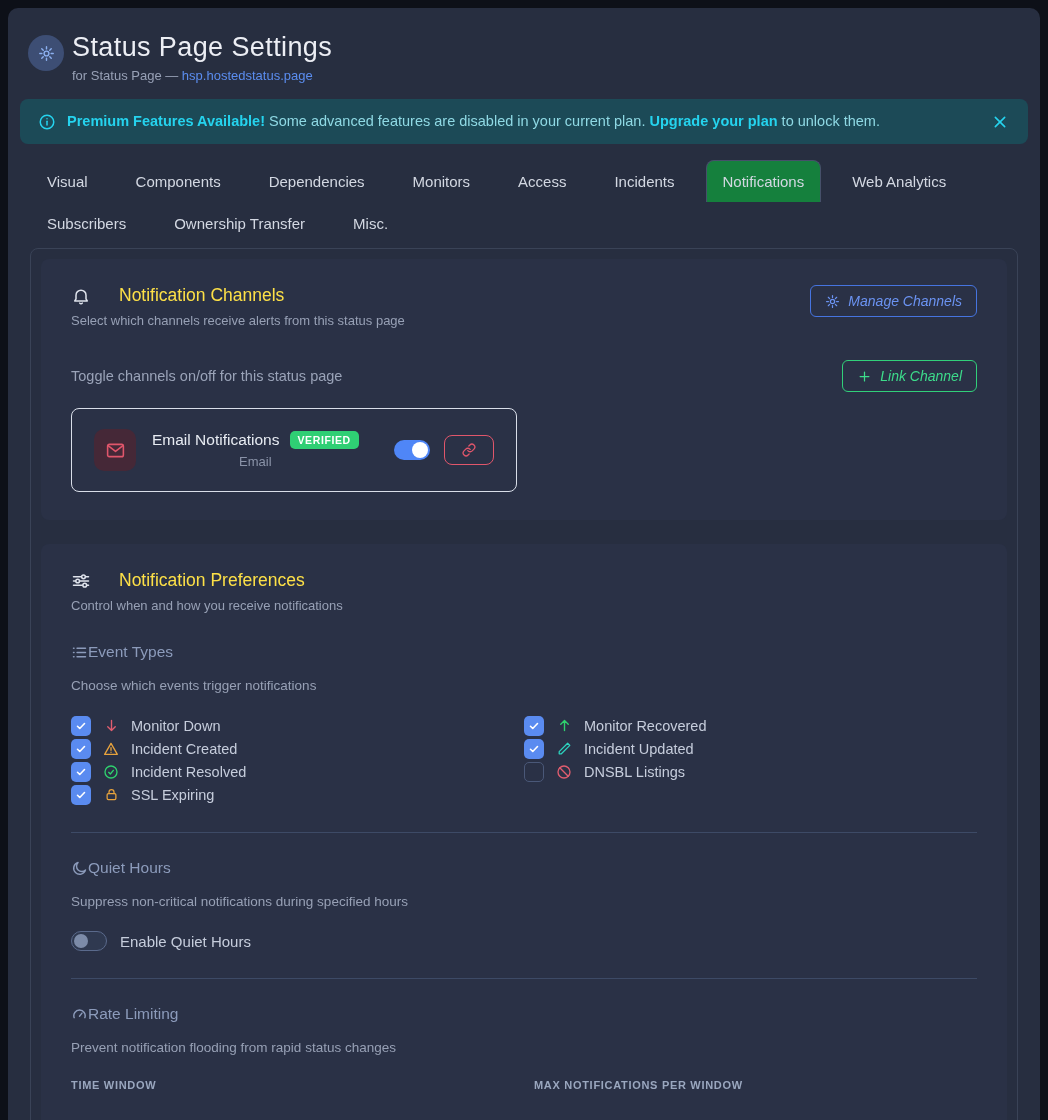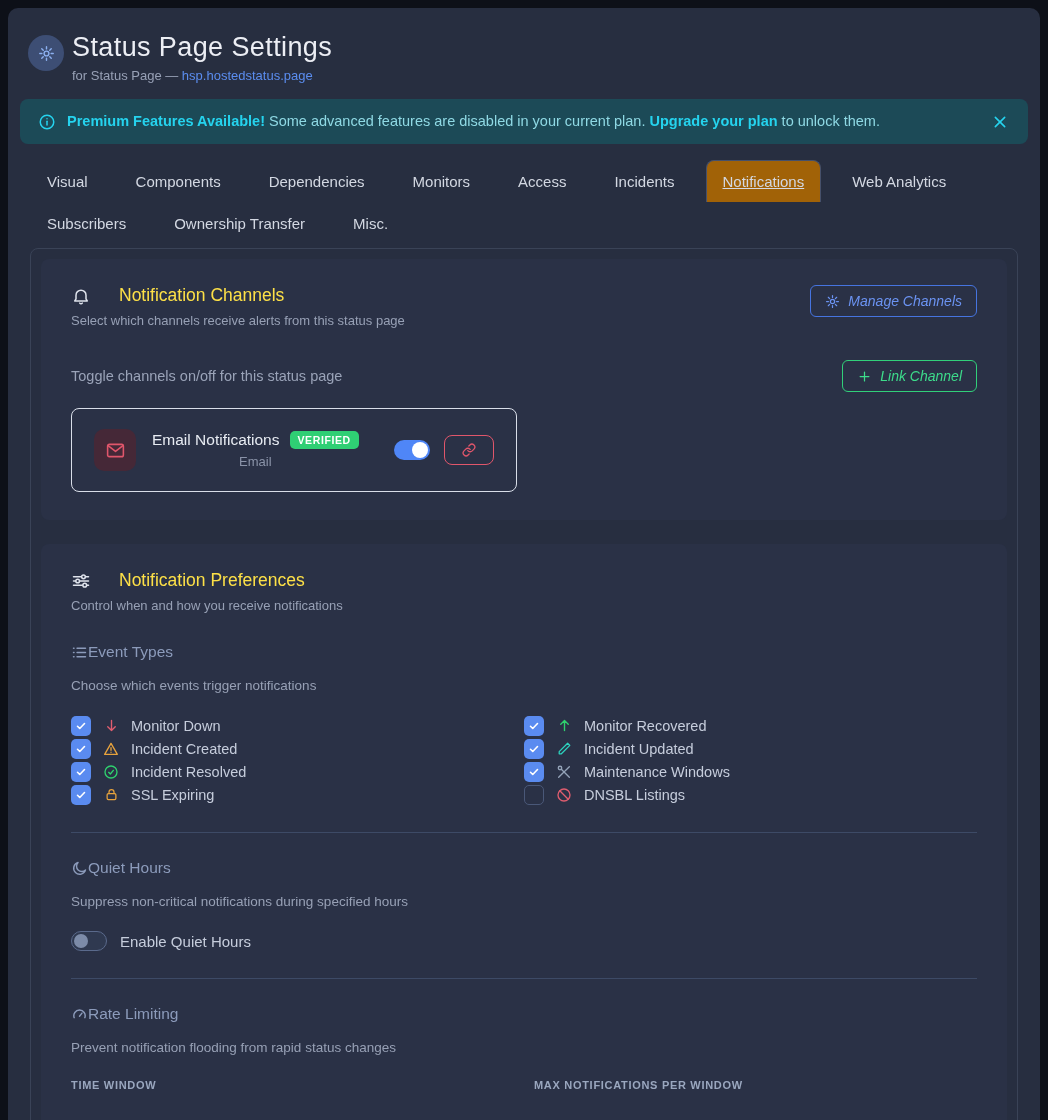--- a/index.html
+++ b/index.html
@@ -33,21 +33,21 @@
   }
 
   
   .tabs { margin:16px 22px 0; }
   .tab-row { display:flex; }
   .tab {
     padding:12px 16px; margin-right:14px; font-size:15px; color:#d3d8e2;
     border:1px solid transparent; border-bottom:none; border-radius:8px 8px 0 0; cursor:pointer;
     white-space:nowrap;
   }
-  .tab.active { border-color:#46506a; background:#a16207;text-decoration:underline; }
+  .tab.active { border-color:#46506a; background:#15803d; }
 
   
   .content { margin:4px 22px 0; border:1px solid #3a4357; border-radius:8px; padding:10px; }
   .card { background:#2a3146; border-radius:8px; padding:26px 30px 28px; }
   .card + .card { margin-top:24px; }
 
   .section-head { display:flex; justify-content:space-between; align-items:flex-start; }
   .sh-title { display:flex; align-items:center; gap:28px; font-size:17.5px; color:#fde047; }
   .sh-title .icn { color:#dfe3ec; display:flex; }
   .sh-sub { font-size:13px; color:#97a0b5; margin-top:7px; }
@@ -362,35 +362,20 @@
                 </svg>
             </span>
             <span class="evicon" style="color:#2dd4bf">
               <svg width="15" height="15" viewBox="0 0 24 24" fill="none" stroke="currentColor" stroke-width="2" stroke-linecap="round" stroke-linejoin="round">
                   <path d="M17 3.5 20.5 7 7 20.5H3.5V17L17 3.5z"></path>
                 </svg>
             </span>
             <span class="evlabel">Incident Updated</span>
           </label>
 
-          <label class="event-row">
-            <span class="cb checked">
-              <svg width="12" height="12" viewBox="0 0 24 24" fill="none" stroke="currentColor" stroke-width="3.2" stroke-linecap="round" stroke-linejoin="round">
-                  <path d="m5 12.5 4.5 4.5L19 7"></path>
-                </svg>
-            </span>
-            <span class="evicon" style="color:#94a3b8">
-              <svg width="16" height="16" viewBox="0 0 24 24" fill="none" stroke="currentColor" stroke-width="2" stroke-linecap="round" stroke-linejoin="round">
-                  <path d="M8 8 20 20"></path>
-                  <path d="M20 4 4 20"></path>
-                  <circle cx="6" cy="6" r="2.6"></circle>
-                </svg>
-            </span>
-            <span class="evlabel">Maintenance Windows</span>
-          </label>
 
           <label class="event-row">
             <span class="cb unchecked"></span>
             <span class="evicon" style="color:#e05d6f">
               <svg width="16" height="16" viewBox="0 0 24 24" fill="none" stroke="currentColor" stroke-width="2" stroke-linecap="round">
                   <circle cx="12" cy="12" r="9"></circle>
                   <line x1="5.7" y1="5.7" x2="18.3" y2="18.3"></line>
                 </svg>
             </span>
             <span class="evlabel">DNSBL Listings</span>

